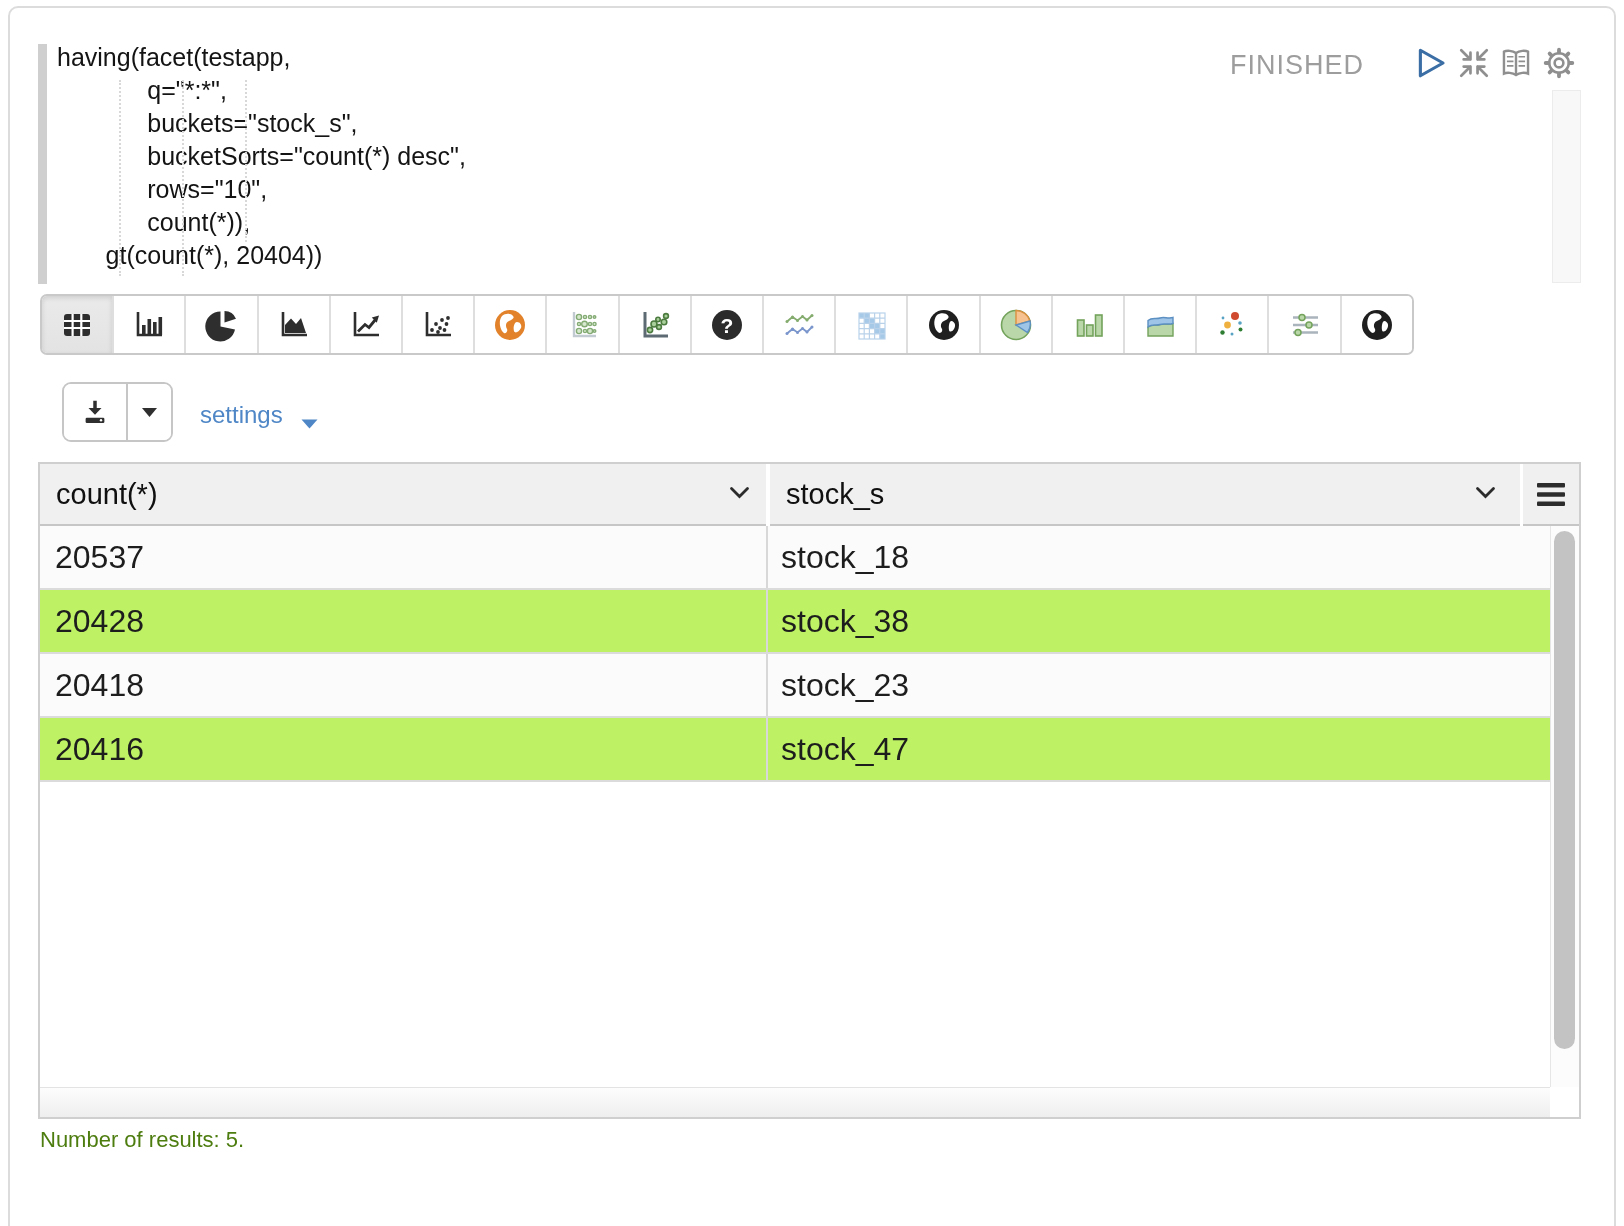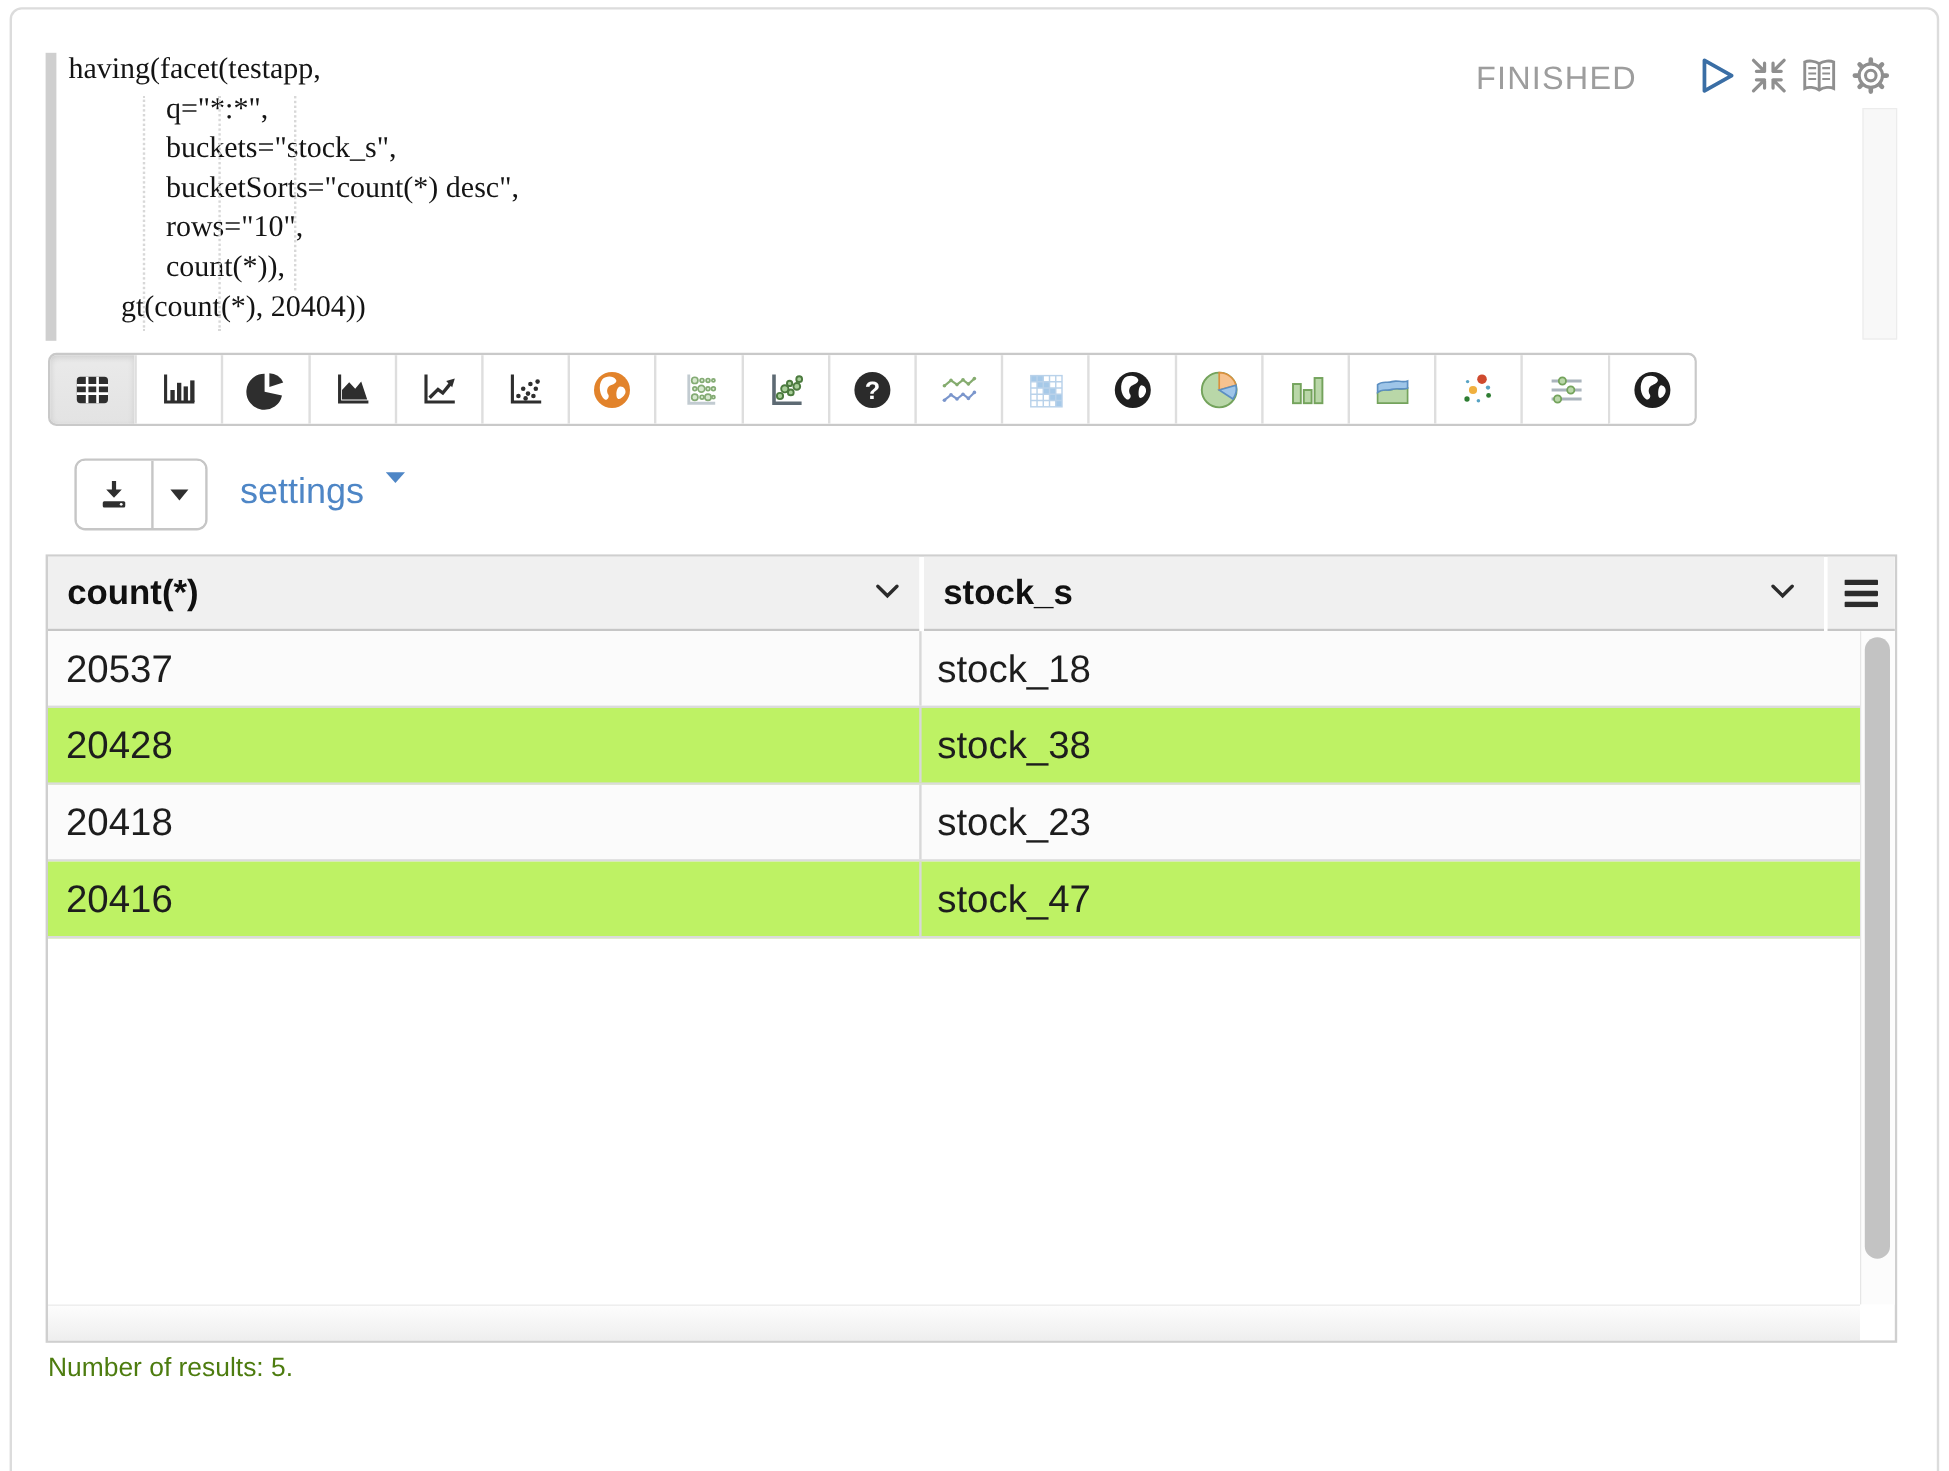--- a/index.html
+++ b/index.html
@@ -8,21 +8,21 @@
     background:#fff;font-family:"Liberation Sans",sans-serif;
     -webkit-font-smoothing:antialiased;
   }
   .abs{position:absolute}
 
   
   .container{left:8px;top:6px;width:1604px;height:1340px;border:2px solid #dcdcdc;border-radius:10px;background:#fff}
 
   
   .gutter{left:38px;top:44px;width:9px;height:240px;background:#cfcfcf}
-  pre.code{left:57px;top:41px;margin:0;font-family:Liberation Serif, serif;font-size:25px;line-height:33px;color:#141414;white-space:pre}
+  pre.code{left:57px;top:41px;margin:0;font-family:Liberation Sans, sans-serif;font-size:25px;line-height:33px;color:#141414;white-space:pre}
   .iguide{top:80px;width:0;border-left:2px dotted #d8d8d8}
   #ig1{left:119px;height:196px}
   #ig2{left:182px;height:196px}
   #ig3{left:245px;height:162px}
   .ed-scroll{left:1552px;top:90px;width:29px;height:193px;background:#f8f8f8;border:1px solid #ececec;box-sizing:border-box}
 
   
   .status{left:1230px;top:50px;font-size:27px;color:#9d9d9d;letter-spacing:1px}
   .pbtn{background:none;border:none;padding:0;margin:0;cursor:pointer;width:34px;height:34px}
   #run-btn{left:1414px;top:46px}
@@ -35,26 +35,26 @@
   .viz-btn{flex:1;display:flex;align-items:center;justify-content:center;background:#fff;border:none;border-left:2px solid #dedede;cursor:pointer;padding:0;margin:0}
   .viz-btn:first-child{border-left:none;border-radius:5px 0 0 5px}
   .viz-btn:last-child{border-radius:0 5px 5px 0}
   .viz-btn.sel{background:linear-gradient(#eaeaea,#e3e3e3);box-shadow:inset 0 2px 5px rgba(0,0,0,.12)}
 
   
   .dl-group{left:62px;top:382px;height:56px;display:flex;border:2px solid #c6c6c6;border-radius:9px;overflow:hidden;background:#fff}
   .dl-btn{display:flex;align-items:center;justify-content:center;background:#fff;border:none;cursor:pointer;padding:0}
   .dl-main{width:62px}
   .dl-caret{width:45px;border-left:2px solid #c6c6c6}
-  .settings-link{left:200px;top:393px;height:36px;display:flex;align-items:flex-start;gap:18px;font-size:30px;color:#4e86c6;cursor:pointer;background:none;border:none;padding:0}
+  .settings-link{left:200px;top:393px;height:36px;display:flex;align-items:flex-end;gap:18px;font-size:24px;color:#4e86c6;cursor:pointer;background:none;border:none;padding:0}
 
   
   .tbl{left:38px;top:462px;width:1543px;border:2px solid #cfcfcf;box-sizing:border-box;background:#fff}
   .tbl-head{display:flex;height:62px;background:#fff}
-  .th{background:#f0f0f0;border-bottom:2px solid #c6c6c6;position:relative;display:flex;align-items:center;padding-left:16px;font-size:29px;font-weight:bold;color:#101010;box-sizing:border-box}
+  .th{background:#f0f0f0;border-bottom:2px solid #c6c6c6;position:relative;display:flex;align-items:center;padding-left:16px;font-size:29px;font-weight:normal;color:#101010;box-sizing:border-box}
   .th1{width:726px;margin-right:4px}
   .th2{flex:1;margin-right:3px}
   .th3{width:56px;padding:0;justify-content:center;cursor:pointer}
   .chev{position:absolute;top:50%;transform:translateY(-50%);cursor:pointer;background:none;border:none;padding:0}
   .th1 .chev{right:16px}
   .th2 .chev{right:24px}
   .tbl-body{position:relative;height:561px;background:#fff}
   .t-row{display:flex;height:62px;border-bottom:2px solid #dbdbdb;width:1510px;background:#bef264}
   .t-row.odd{background:#fbfbfb}
   .t-cell{display:flex;align-items:center;font-size:32px;color:#1d1d1d;box-sizing:border-box}

